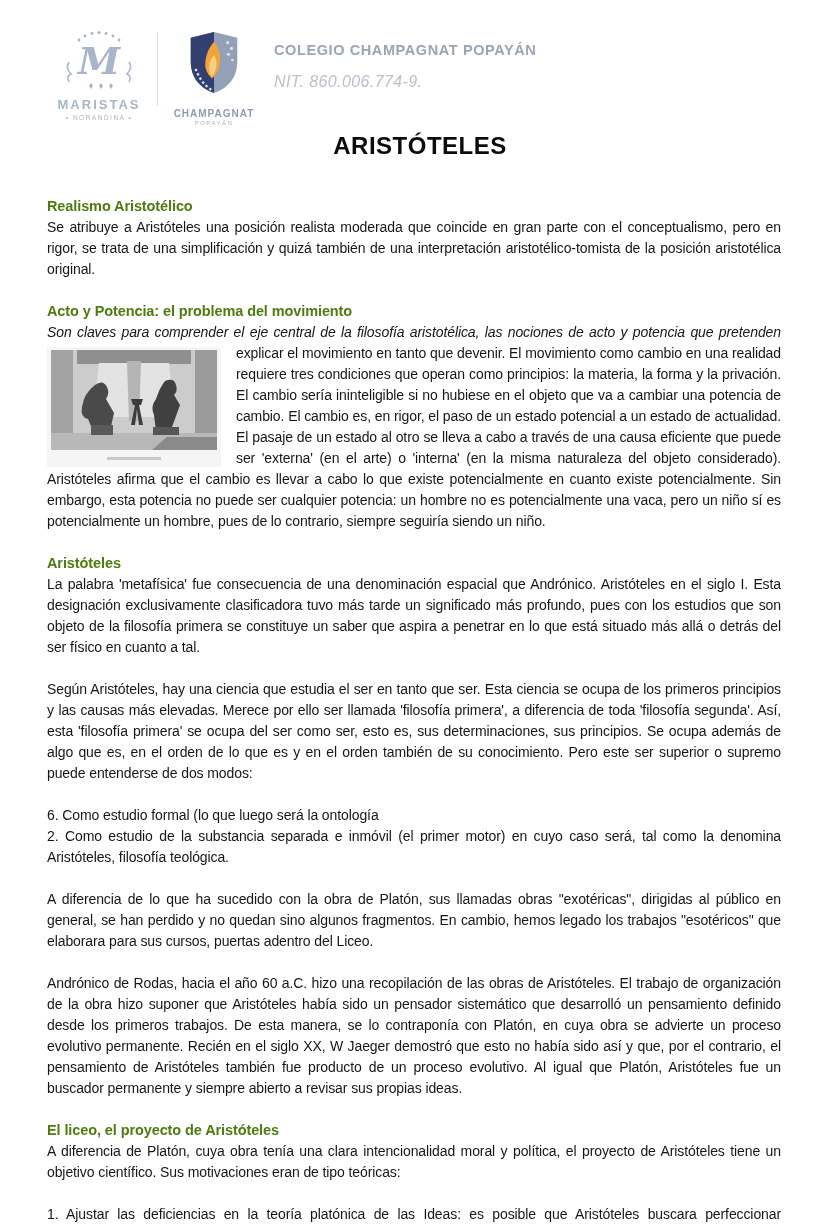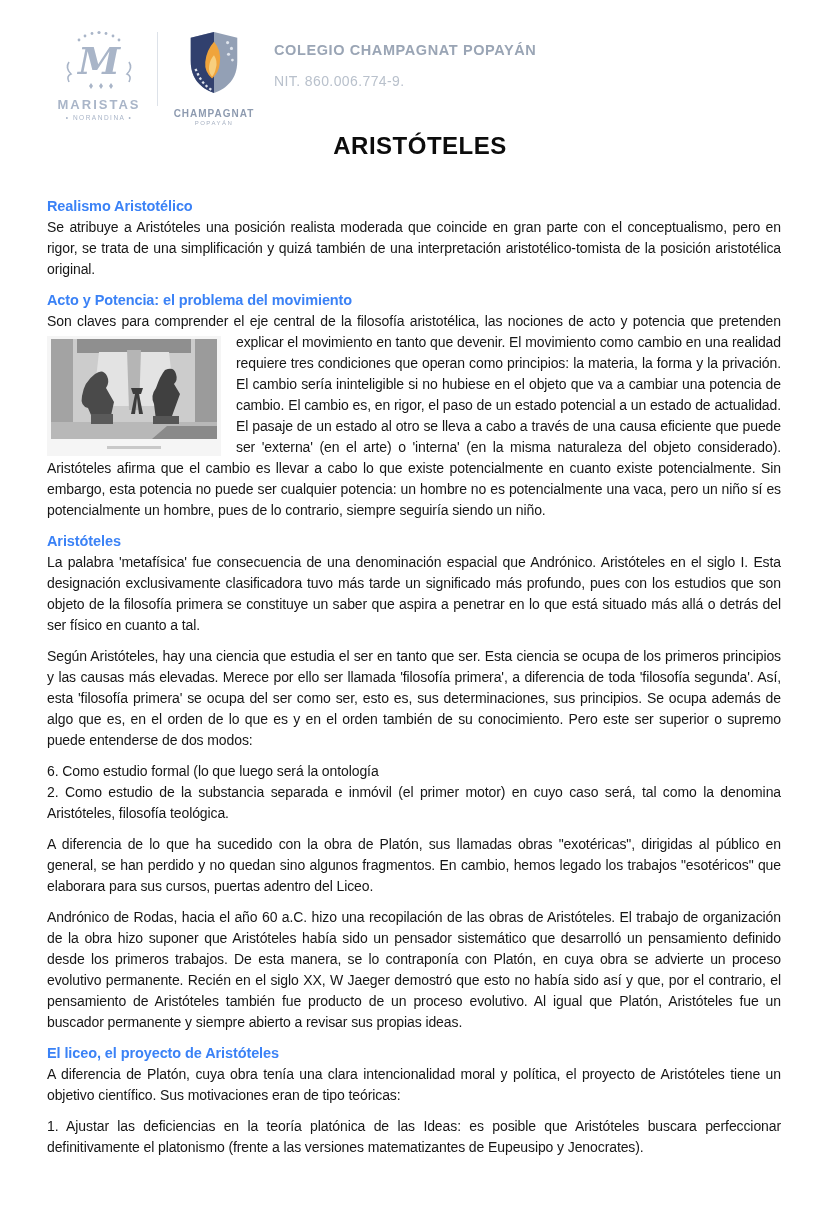--- a/index.html
+++ b/index.html
@@ -28,34 +28,34 @@
   .logos{display:flex;align-items:flex-start;}
   .logo-maristas{width:104px;text-align:center;color:var(--logo-blue);}
   .logo-maristas .name{font-size:13px;font-weight:bold;letter-spacing:2px;margin-top:1px;}
   .logo-maristas .sub{font-size:6.5px;letter-spacing:1.5px;margin-top:2px;}
   .logo-divider{width:1px;height:74px;background:#dde2e9;margin:4px 10px 0 6px;}
   .logo-champagnat{width:92px;text-align:center;color:#8e9bb0;padding-top:2px;}
   .logo-champagnat .name{font-size:10px;font-weight:bold;letter-spacing:1px;margin-top:10px;}
   .logo-champagnat .sub{font-size:6px;letter-spacing:1.5px;margin-top:1px;color:#a7b1c2;}
   .school-block{margin-left:14px;padding-top:14px;}
   .school-name{font-size:14.5px;font-weight:bold;color:var(--header-text);letter-spacing:0.6px;}
-  .school-nit{font-size:14px;color:var(--nit-text);margin-top:15px;letter-spacing:0.4px;}
+  .school-nit{font-size:16px;color:var(--nit-text);margin-top:15px;letter-spacing:0.4px;font-style:italic;}
   
   .doc-title{
     font-size:24px;font-weight:bold;letter-spacing:0.5px;
     text-align:center;color:#0c0c0c;
     margin:6px 0 0 12px;
   }
   
   .content{margin-top:36px;font-size:14px;line-height:21px;letter-spacing:-0.1px;}
-  h2{font-size:14.5px;font-weight:bold;margin:0;line-height:21px;color:#3b82f6;}
+  h2{font-size:14.5px;font-weight:bold;margin:0;line-height:21px;color:#4d7c0f;}
   p{margin:0;text-align:justify;}
-  .mt{margin-top:10px;}
+  .mt{margin-top:21px;}
   .u{}
-  .intro-line{text-align:justify;text-align-last:justify;}
+  .intro-line{text-align:justify;text-align-last:justify;font-style:italic;}
   .flow{text-align:justify;}
   .flow::after{content:"";display:block;clear:both;}
   .figure{
     float:left;width:174px;height:120px;
     margin:4px 15px 2px 0;
   }
   .figure svg{display:block;}
   .list p{text-align:justify;}
 </style>
 </head>

